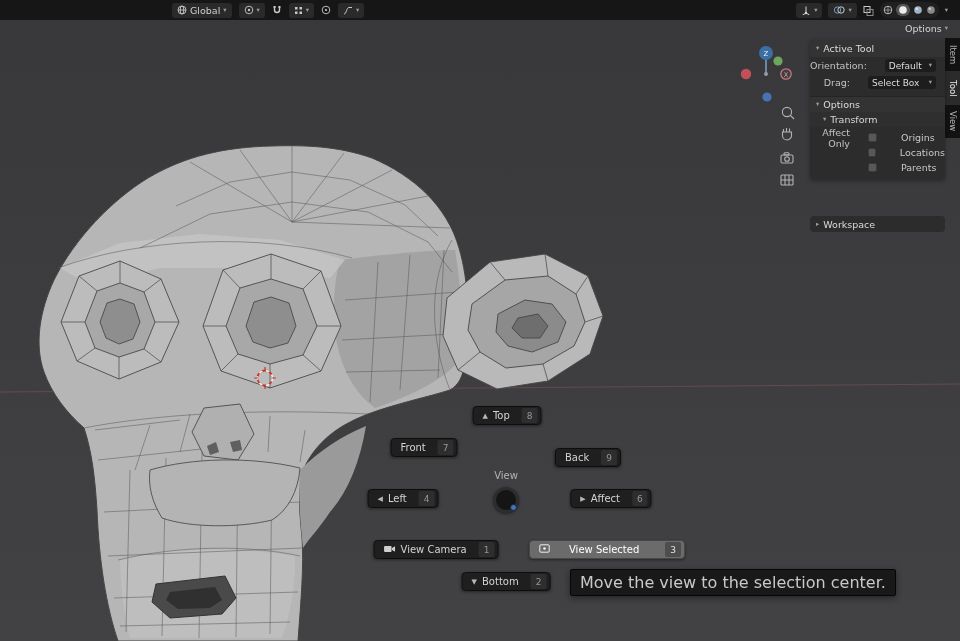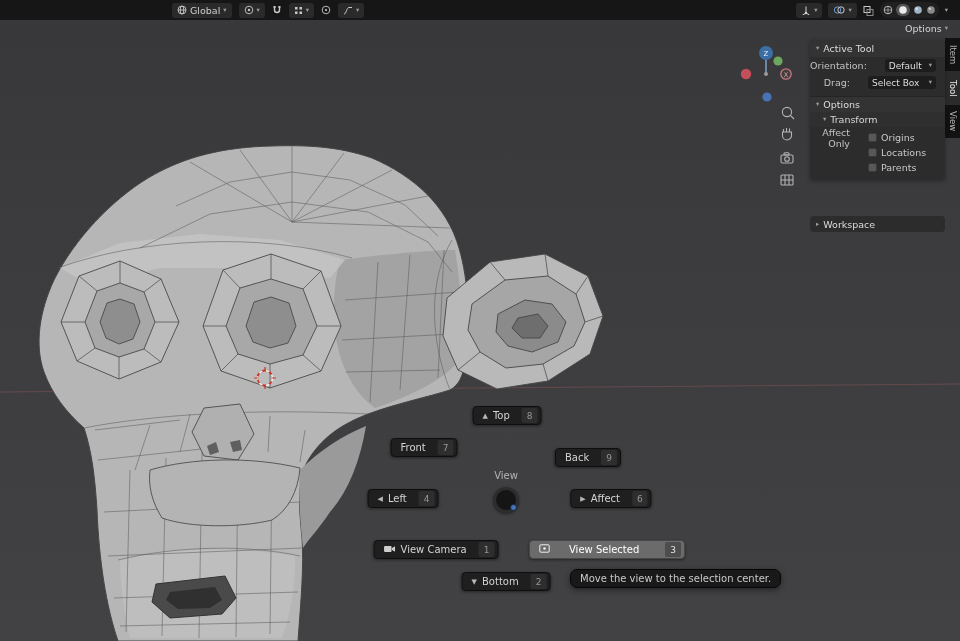--- a/index.html
+++ b/index.html
@@ -29,35 +29,35 @@
   .p-header{display:flex;align-items:center;gap:4px;height:17px;padding:0 6px;background:#333333;color:#dcdcdc;}
   .p-header.bt{border-top:1px solid #242424;height:16px;}
   .p-subheader{display:flex;align-items:center;gap:4px;height:15px;padding:0 6px 0 13px;background:#2f2f2f;color:#d6d6d6;}
   .tool-row{display:flex;align-items:center;gap:7px;height:21px;padding-left:12px;color:#d4d4d4;}
   .prop-row{display:flex;align-items:center;height:17px;}
   .p-label{flex:0 0 58px;text-align:right;padding-right:18px;color:#c2c2c2;}
   .dropdown{flex:1;display:flex;align-items:center;height:13px;margin-right:9px;background:#1d1d1d;border-radius:3px;padding:0 4px;color:#dddddd;font-size:9px;}
   .dropdown .caret{margin-left:auto;}
   .chk-row{display:flex;align-items:center;height:15px;}
   .chk{width:9px;height:9px;background:#585858;border:1px solid #3a3a3a;border-radius:2px;margin-right:4px;}
-  .chk-label{color:#c8c8c8;}
+  .chk-label{color:#c8c8c8;margin-left:20px;}
   .sb-pad{height:5px;}
   .workspace{position:absolute;left:810px;top:216px;width:135px;height:16px;background:rgba(43,43,43,0.97);border-radius:4px;display:flex;align-items:center;gap:4px;padding:0 6px;font-size:9.5px;color:#dcdcdc;}
   
   .pie-btn{position:absolute;transform:translateX(-50%);display:flex;align-items:center;gap:5px;height:19px;
            background:rgba(30,30,30,0.97);border:1px solid #0e0e0e;border-radius:4px;
            padding:0 3px 0 9px;font-size:10px;color:#d4d4d4;white-space:nowrap;box-shadow:0 1px 3px rgba(0,0,0,.45);}
   .pie-btn .arrow{font-size:7px;color:#b8b8b8;}
   .pie-btn .sc{margin-left:7px;background:rgba(255,255,255,0.07);color:#979797;border-radius:2px;padding:0 5px;font-size:9px;height:15px;display:flex;align-items:center;}
   .pie-btn.hl{background:#6b6b6b;color:#ffffff;border-color:#474747;}
   .pie-btn.hl .sc{background:rgba(0,0,0,0.28);color:#e0e0e0;}
   .pie-center-label{position:absolute;transform:translateX(-50%);font-size:10px;color:#b3b3b3;}
   .pie-knob{position:absolute;width:26px;height:26px;border-radius:50%;background:#151515;border:3px solid #2d2d2d;box-shadow:0 1px 3px rgba(0,0,0,.5);}
   .pie-knob .dot{position:absolute;right:-1px;bottom:-1px;width:7px;height:7px;border-radius:50%;background:#4772b3;border:1px solid #16253d;}
-  .tooltip{position:absolute;background:#191919;border:1px solid #060606;border-radius:7px;padding:3px 9px;font-size:10px;color:#c9c9c9;box-shadow:0 2px 6px rgba(0,0,0,.45);white-space:nowrap;}
+  .tooltip{position:absolute;background:#191919;border:1px solid #060606;border-radius:2px;padding:3px 9px;font-size:16px;color:#c9c9c9;box-shadow:0 2px 6px rgba(0,0,0,.45);white-space:nowrap;}
 </style>
 </head>
 <body>
 
 <div class="stage">
 
   <svg class="viewport-svg" width="960" height="621" viewBox="0 20 960 621">
 
     <line x1="0" y1="392" x2="960" y2="384" stroke="rgba(165,95,95,0.38)" stroke-width="1"></line>
 

